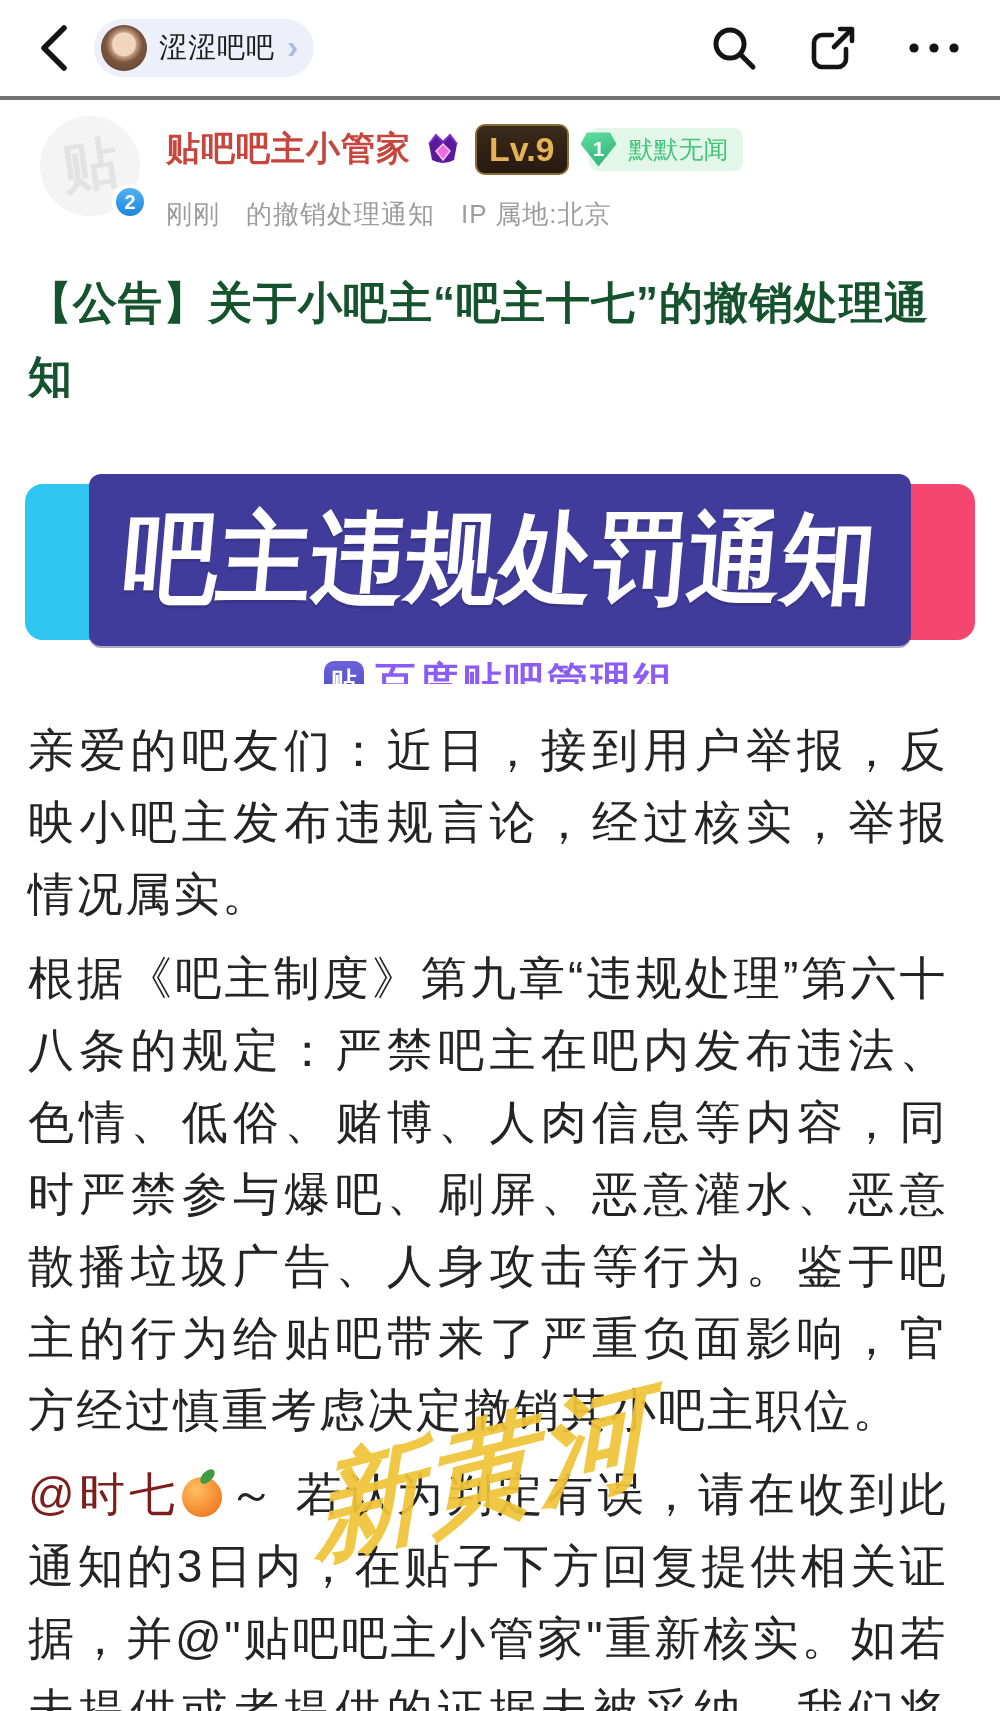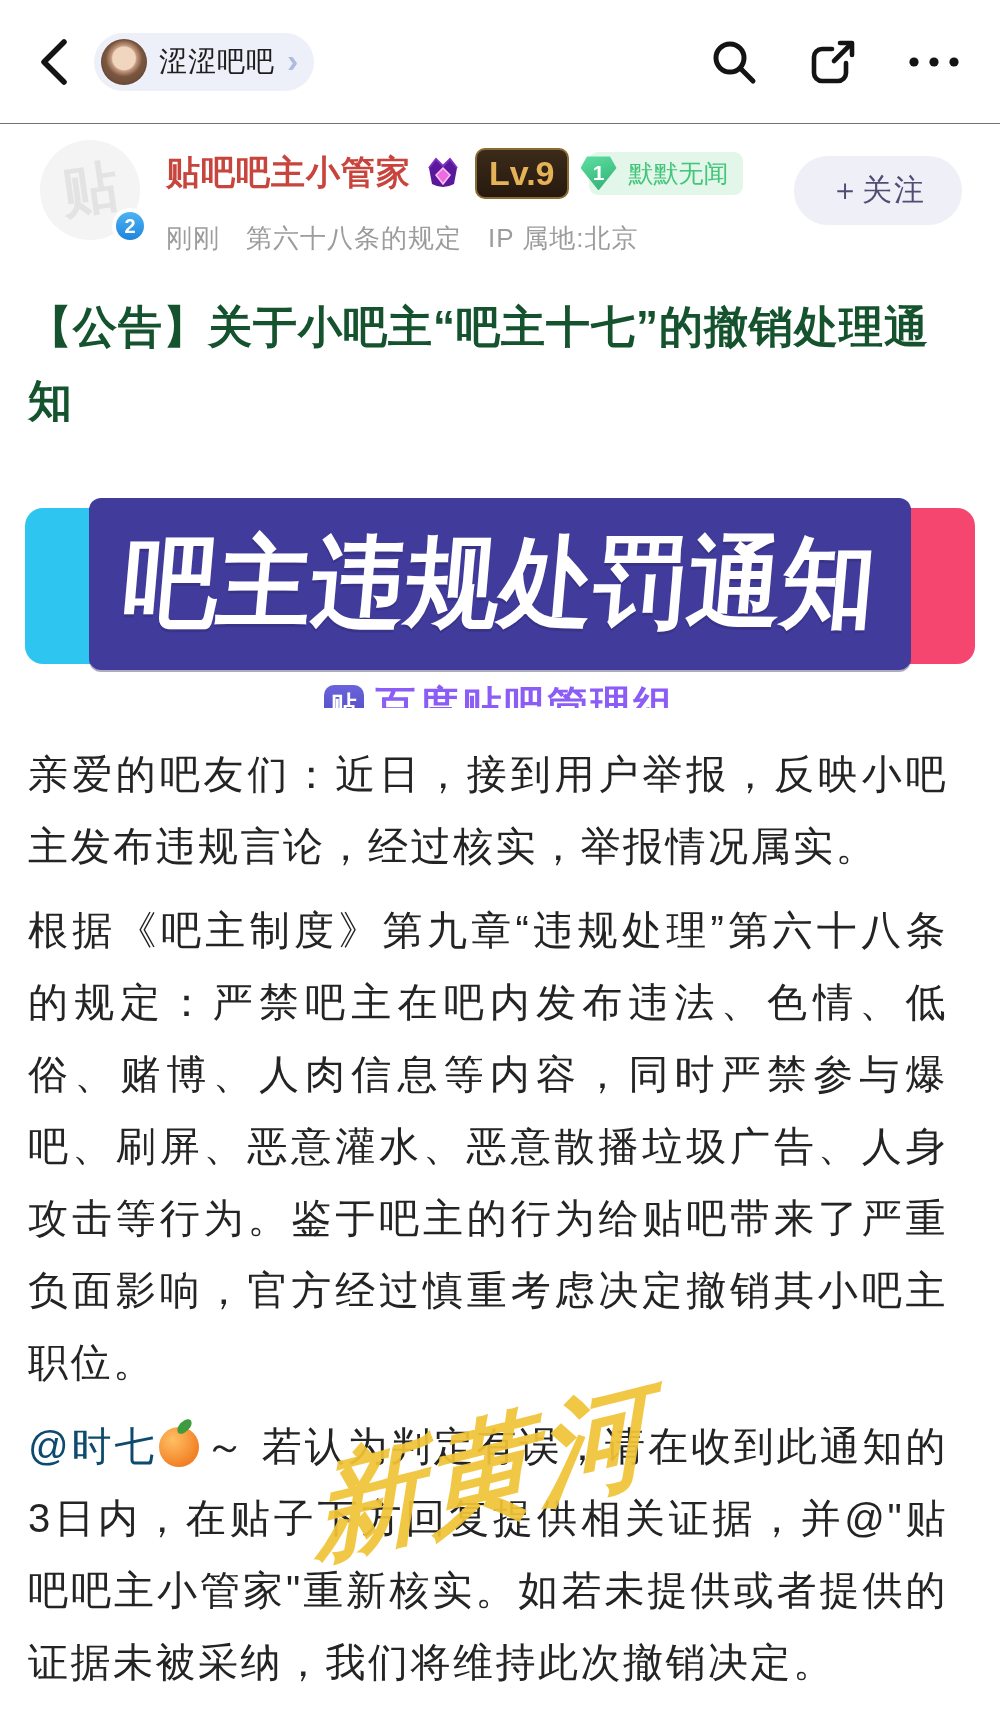--- a/index.html
+++ b/index.html
@@ -1,21 +1,21 @@
 <!DOCTYPE html>
 <html><head>
 <meta charset="utf-8">
 <style>
   * { margin:0; padding:0; box-sizing:border-box; }
   html,body { background:#ffffff; }
   body { font-family:"Liberation Sans","DejaVu Sans",sans-serif; }
   .page { position:relative; width:1000px; height:1711px; background:#fff; overflow:hidden; margin:0 auto; }
 
   
-  .nav { display:flex; align-items:center; height:124px; padding:0 38px 0 34px; border-bottom:1px solid #737373; }
+  .nav { display:flex; align-items:center; height:100px; padding:0 38px 0 34px; border-bottom:4px solid #737373; }
   .icon-btn { display:flex; align-items:center; justify-content:center; cursor:pointer; }
   .nav svg { display:block; }
   .forum-pill { display:flex; align-items:center; gap:12px; background:#edf0f8; border-radius:32px; height:58px; padding:0 16px 0 7px; margin-left:20px; cursor:pointer; }
   .pill-avatar { width:46px; height:46px; border-radius:50%; background:radial-gradient(circle at 50% 42%, #f0d5bf 0 32%, #c69c80 36%, #7a5640 52%, #5c4030 100%); box-shadow:inset 0 0 0 1px rgba(0,0,0,.08); }
   .pill-name { font-size:28px; color:#1e1e1e; font-weight:500; letter-spacing:1px; }
   .pill-chevron { font-size:34px; color:#abbcdf; font-weight:700; line-height:1; margin-top:-4px; }
   .nav-spacer { flex:1; }
   .nav-right { display:flex; align-items:center; gap:46px; }
 
   
@@ -43,23 +43,23 @@
   .strip-cyan { left:0; background:#2fc5f1; }
   .strip-pink { right:0; background:#f4466e; }
   .banner-main { position:absolute; left:64px; right:64px; top:42px; height:172px; background:#413c9c; border-radius:12px; display:flex; align-items:center; justify-content:center; box-shadow:0 2px 0 rgba(20,18,70,.35); }
   .banner-headline { color:#fff; font-size:94px; font-weight:900; letter-spacing:0px; white-space:nowrap; transform:skewX(-5deg) scaleY(1.06); text-shadow:0 3px 0 rgba(0,0,0,.12); }
   .banner-footer { position:absolute; left:0; right:0; top:222px; display:flex; align-items:center; justify-content:center; gap:12px; }
   .banner-logo { width:40px; height:40px; border-radius:10px; background:linear-gradient(#6a63dc,#4f49bd); color:#fff; font-size:26px; font-weight:700; display:flex; align-items:center; justify-content:center; }
   .banner-brand { font-size:40px; font-weight:800; color:#8b5cf6; letter-spacing:3px; }
 
   
   .content { margin:30px 52px 0 28px; width:920px; }
-  .content p { font-size:40px; line-height:72px; color:#242424; letter-spacing:2.5px; margin-bottom:12px; text-align:justify; }
+  .content p { font-size:46px; line-height:72px; color:#242424; letter-spacing:2.5px; margin-bottom:12px; text-align:justify; }
   .content p:last-child { margin-bottom:0; }
-  .mention { color:#0c4a6e; cursor:pointer; }
+  .mention { color:#7f1d1d; cursor:pointer; }
   .emoji-orange { display:inline-block; position:relative; width:40px; height:40px; border-radius:50%; background:radial-gradient(circle at 35% 32%, #ffc063, #f28026 72%); vertical-align:-7px; margin:0 5px 0 2px; }
   .emoji-orange::after { content:""; position:absolute; top:-6px; left:17px; width:17px; height:11px; background:#3f9b3f; border-radius:70% 30% 70% 30%; transform:rotate(-28deg); }
   .sr { position:absolute; width:1px; height:1px; overflow:hidden; clip-path:inset(50%); white-space:nowrap; }
 
   
   .watermark { position:absolute; left:308px; top:1398px; font-size:112px; font-weight:700; font-style:italic; color:#f1c437; letter-spacing:4px; transform:rotate(-14deg) skewX(-10deg); opacity:.93; z-index:5; pointer-events:none; white-space:nowrap; }
 </style>
 </head>
 <body>
 
@@ -119,25 +119,24 @@
             </svg>
         </span>
         <span class="lv-badge">Lv.9</span>
         <span class="title-pill">
           <span class="gem">1</span>
           <span>默默无闻</span>
         </span>
       </div>
       <div class="meta-row">
         <span>刚刚</span>
-        <span>第六十八条的规定</span>
+        <span>的撤销处理通知</span>
         <span>IP 属地:北京</span>
       </div>
     </div>
-    <button class="follow-btn">＋关注</button>
   </div>
 
   <h1 class="post-title">【公告】关于小吧主“吧主十七”的撤销处理通知</h1>
 
   <div class="banner">
     <div class="strip strip-cyan"></div>
     <div class="strip strip-pink"></div>
     <div class="banner-main">
       <span class="banner-headline">吧主违规处罚通知</span>
     </div>

